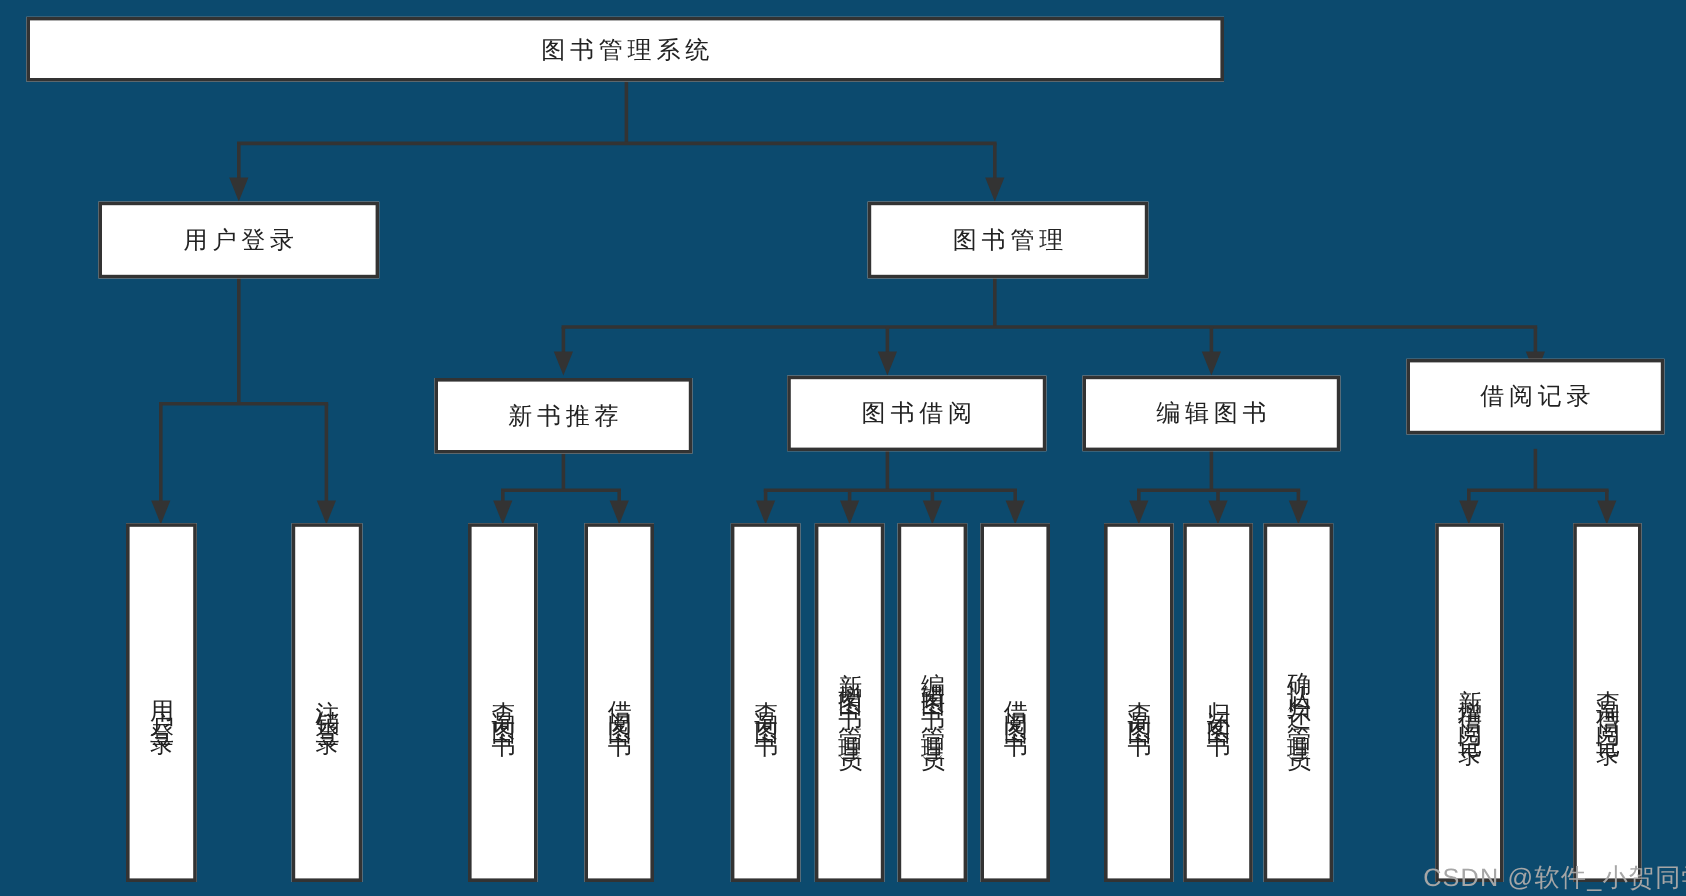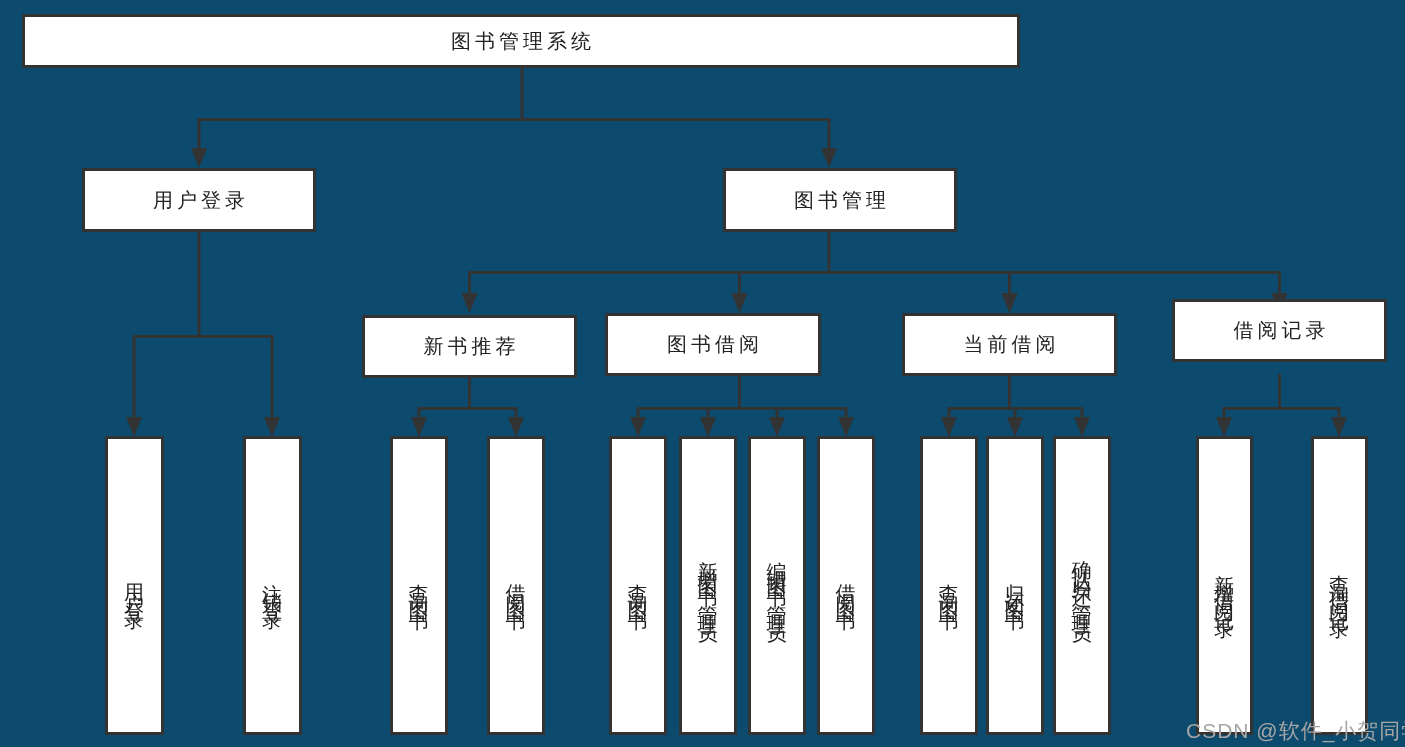--- a/index.html
+++ b/index.html
@@ -43,21 +43,21 @@
     text-orientation: mixed;
     font-size: 20px;
     letter-spacing: 9px;
     line-height: 1;
   }
   
   .n-root     { left: 22px;   top: 14px;  width: 998px; height: 54px; }
   .n-login    { left: 82px;   top: 168px; width: 234px; height: 64px; }
   .n-mgmt     { left: 712px;  top: 168px; width: 234px; height: 64px; margin-left: 11px; }
   .n-newbook  { left: 362px;  top: 315px; width: 215px; height: 63px; }
-  .n-borrow   { left: 605px;  top: 313px; width: 216px; height: 63px; }
+  .n-borrow   { left: 656px;  top: 313px; width: 216px; height: 63px; }
   .n-current  { left: 902px;  top: 313px; width: 215px; height: 63px; }
   .n-records  { left: 1172px; top: 299px; width: 215px; height: 63px; }
   
   .t { top: 436px; height: 299px; width: 58px; }
   .t1  { left: 105px; width: 59px; }
   .t2  { left: 243px; width: 59px; }
   .t3  { left: 390px; }
   .t4  { left: 487px; }
   .t5  { left: 609px; }
   .t6  { left: 679px; }
@@ -161,21 +161,21 @@
     <span>图书管理</span>
   </div>
 
   <div class="box h n-newbook">
     <span>新书推荐</span>
   </div>
   <div class="box h n-borrow">
     <span>图书借阅</span>
   </div>
   <div class="box h n-current">
-    <span>当前借阅</span>
+    <span>编辑图书</span>
   </div>
   <div class="box h n-records">
     <span>借阅记录</span>
   </div>
 
   <div class="box v t t1">
     <span>用户登录</span>
   </div>
   <div class="box v t t2">
     <span>注销登录</span>

